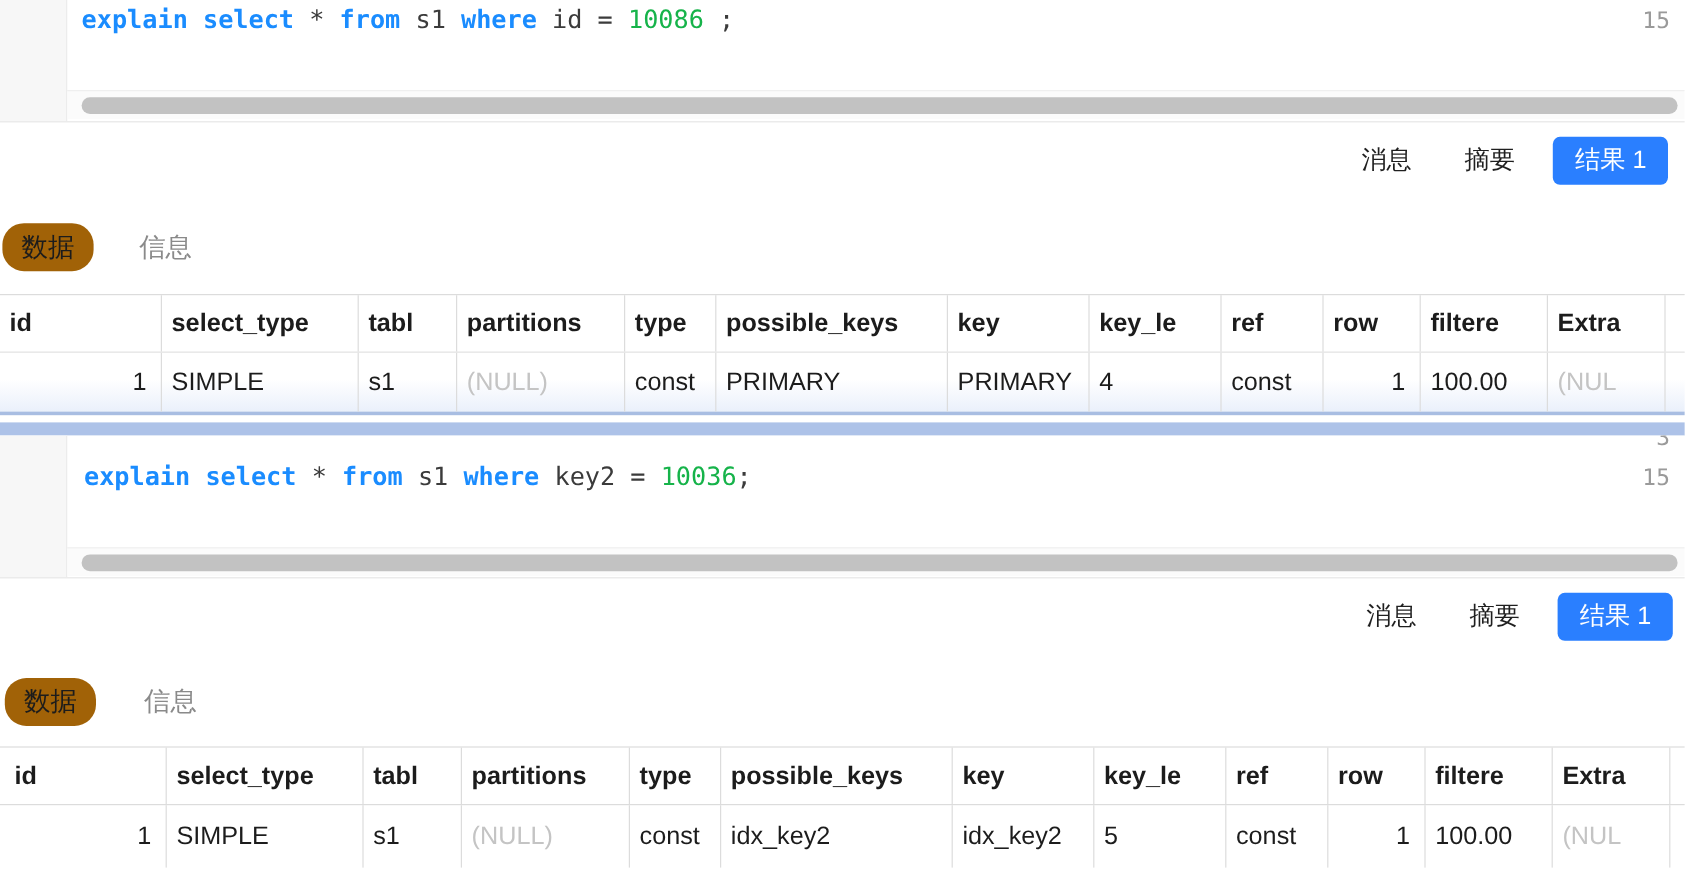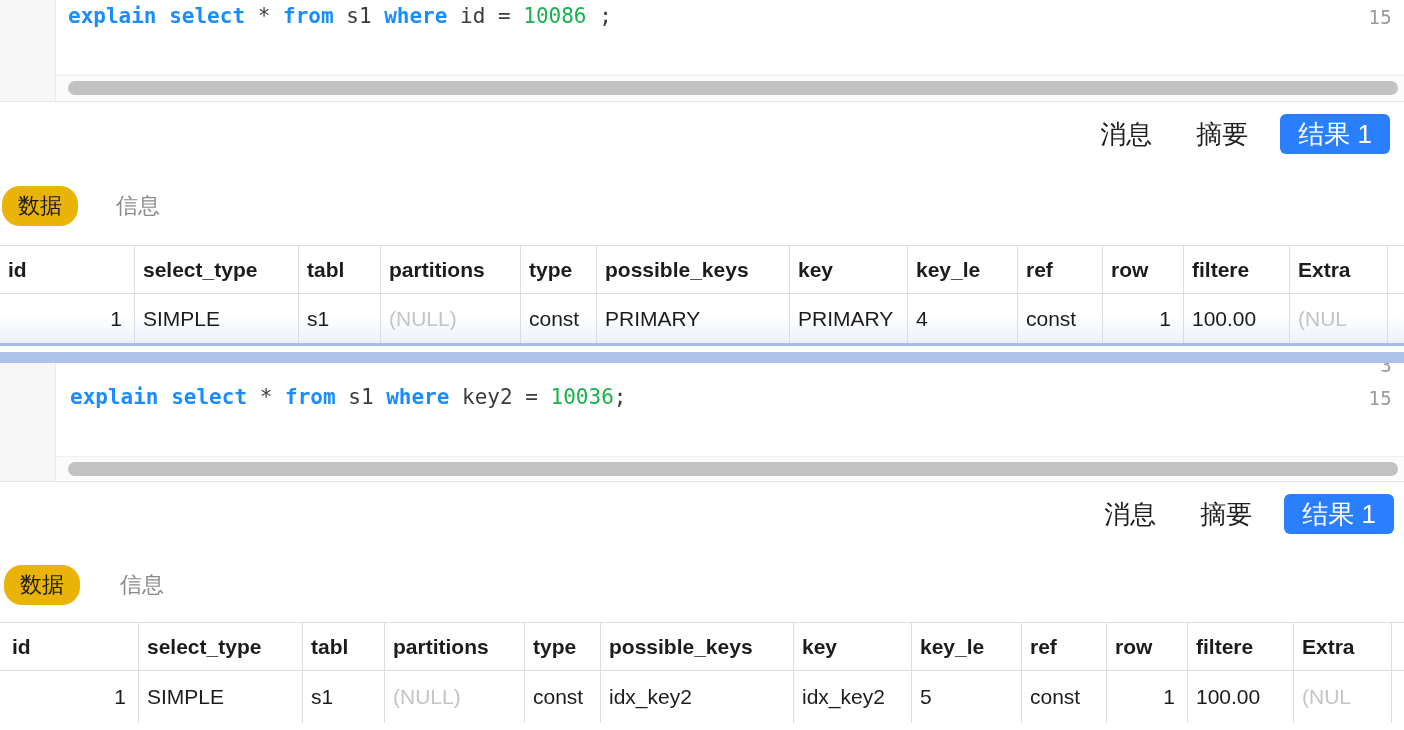--- a/index.html
+++ b/index.html
@@ -47,36 +47,36 @@
   
   .resultbar {
     position: absolute; left: 0; width: 1404px; height: 64px;
     background: #ffffff; border-top: 1px solid #e6e6e6;
   }
   .rb-inner {
     position: absolute; right: 0; top: 0; height: 64px;
     display: flex; align-items: center; gap: 0px;
   }
   .rb-tab {
-    font-size: 26px; color: #1f1f1f; padding: 0 22px; line-height: 40px;
+    font-size: 21px; color: #1f1f1f; padding: 0 22px; line-height: 40px;
     white-space: nowrap; cursor: pointer; user-select: none;
   }
   .rb-tab.active {
     background: #2a7fff; color: #ffffff; border-radius: 6px;
     padding: 0 18px; margin-left: 10px; font-weight: 400;
   }
 
   
   .pillbar { position: absolute; left: 0; width: 1404px; height: 62px; background: #fff; }
   .pill {
     position: absolute; top: 14px; font-size: 22px; line-height: 34px;
     padding: 3px 16px; border-radius: 18px; white-space: nowrap;
     cursor: pointer; user-select: none;
   }
-  .pill.active { background: #eab308; color: #1c1c1c; }
+  .pill.active { background: #a16207; color: #1c1c1c; }
   .pill.inactive { color: #8a8a8a; background: transparent; }
 
   
   .grid { position: absolute; width: 1404px; border-top: 1px solid #dcdcdc; }
   .grid-row { position: relative; width: 100%; height: 52px; }
   .grid-row.header { height: 48px; border-bottom: 1px solid #dcdcdc; }
   .grid-row.data-selected {
     background: linear-gradient(to bottom, #ffffff 0%, #ffffff 45%, #eaf0fb 100%);
     border-bottom: 3px solid #a8bde2;
   }

